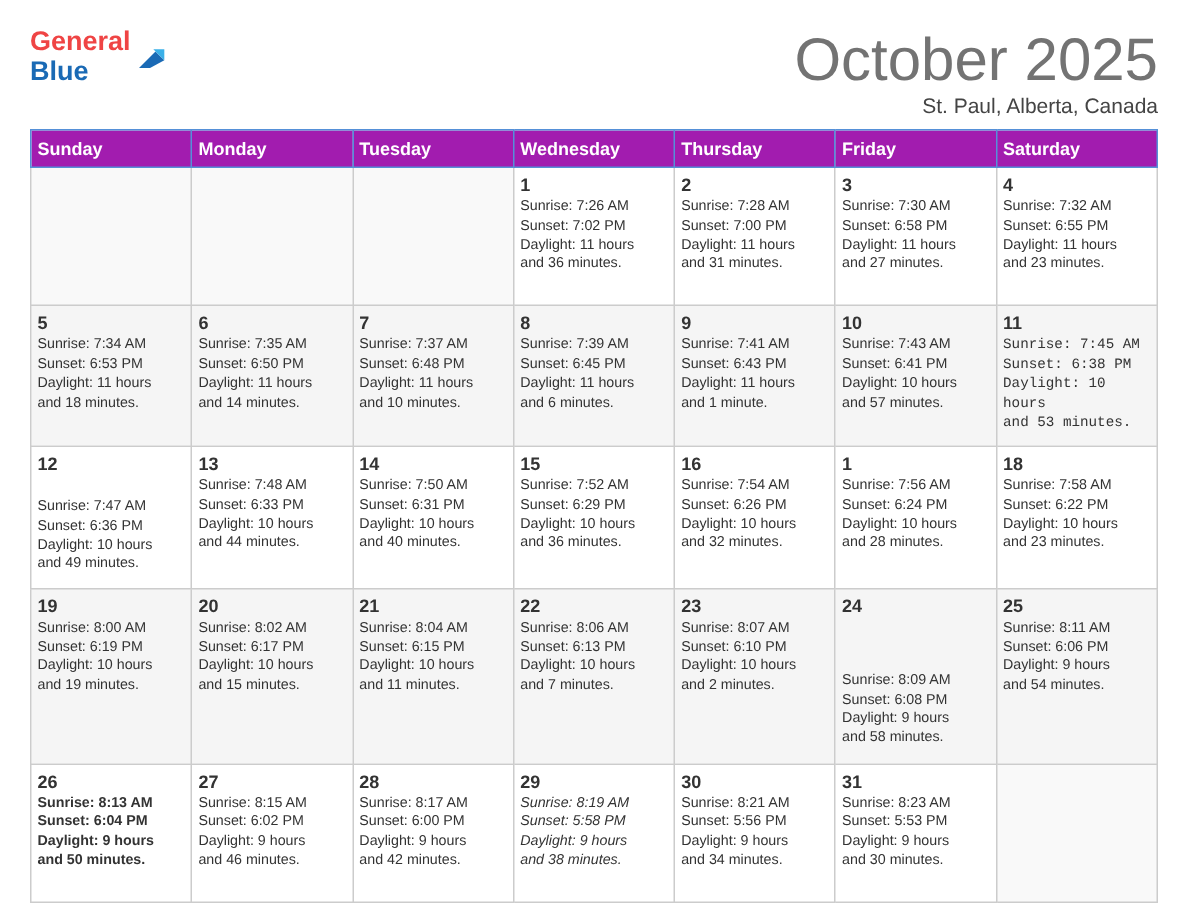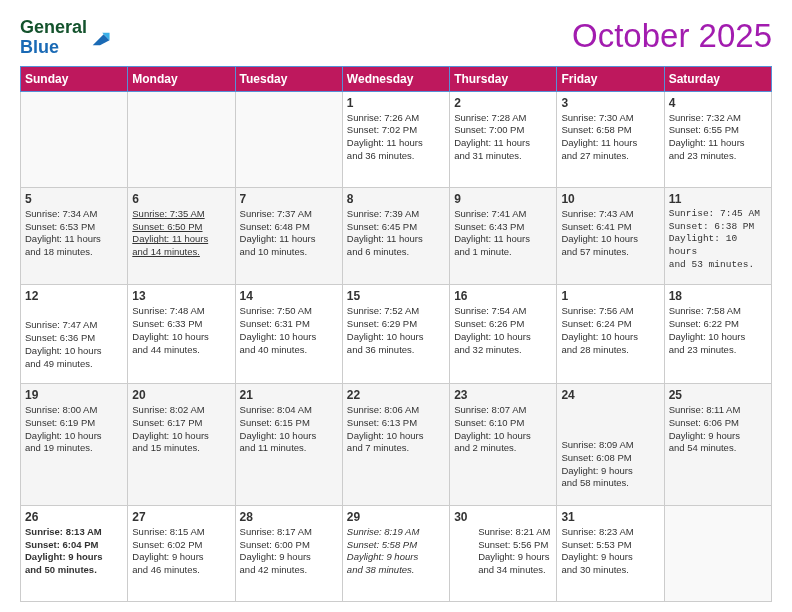--- a/index.html
+++ b/index.html
@@ -25,49 +25,49 @@
     }
     .logo {
       display: flex;
       align-items: center;
     }
     .logo-text {
       font-size: 18px;
       font-weight: bold;
       line-height: 1.1;
     }
-    .logo-general { color: #14532d; }
+    .logo-general { color: #ef4444; }
     .logo-blue { color: #1a6ab5; }
     .logo-icon {
       width: 22px;
       height: 22px;
       margin-left: 2px;
     }
     .title-block {
       text-align: right;
     }
     .month-title {
-      font-size: 33px;
+      font-size: 40px;
       font-weight: normal;
-      color: #a21caf;
+      color: #737373;
       line-height: 1.1;
     }
     .location {
       font-size: 14px;
       color: #444;
     }
     .calendar {
       flex: 1;
       border: 1px solid #ccc;
       border-collapse: collapse;
       width: 100%;
       table-layout: fixed;
     }
     .calendar th {
-      background: #be185d;
+      background: #a21caf;
       color: #fff;
       font-size: 12px;
       font-weight: bold;
       padding: 5px 4px;
       text-align: left;
       border: 1px solid #5590d8;
     }
     .calendar td {
       border: 1px solid #ccc;
       vertical-align: top;
@@ -109,20 +109,21 @@
           </span>
           <svg class="logo-icon" viewBox="0 0 30 30" xmlns="http://www.w3.org/2000/svg">
             <polygon points="5,25 20,10 28,18 15,25" fill="#1a6ab5"></polygon>
             <polygon points="18,8 28,8 28,18" fill="#3ab0e8"></polygon>
           </svg>
         </div>
       </div>
     </div>
     <div class="title-block">
       <div class="month-title">October 2025</div>
+      <div class="location">St. Paul, Alberta, Canada</div>
     </div>
   </div>
 
   <table class="calendar">
     <thead>
       <tr>
         <th>Sunday</th>
         <th>Monday</th>
         <th>Tuesday</th>
         <th>Wednesday</th>
@@ -168,21 +169,21 @@
         <tr>
           <td>
             <span class="day-number">5</span>
             <div class="day-info" style="white-space: pre-line;">Sunrise: 7:34 AM
 Sunset: 6:53 PM
 Daylight: 11 hours
 and 18 minutes.</div>
           </td>
           <td>
             <span class="day-number">6</span>
-            <div class="day-info" style="white-space: pre-line; text-decoration: underline;">Sunrise: 7:35 AM
+            <div class="day-info" style="white-space: pre-line;">Sunrise: 7:35 AM
 Sunset: 6:50 PM
 Daylight: 11 hours
 and 14 minutes.</div>
           </td>
           <td>
             <span class="day-number">7</span>
             <div class="day-info" style="white-space: pre-line;">Sunrise: 7:37 AM
 Sunset: 6:48 PM
 Daylight: 11 hours
 and 10 minutes.</div>
@@ -342,21 +343,21 @@
           </td>
           <td>
             <span class="day-number">29</span>
             <div class="day-info" style="white-space: pre-line; font-style: italic;">Sunrise: 8:19 AM
 Sunset: 5:58 PM
 Daylight: 9 hours
 and 38 minutes.</div>
           </td>
           <td>
             <span class="day-number">30</span>
-            <div class="day-info" style="white-space: pre-line; margin-left: 24px;">Sunrise: 8:21 AM
+            <div class="day-info" style="white-space: pre-line;">Sunrise: 8:21 AM
 Sunset: 5:56 PM
 Daylight: 9 hours
 and 34 minutes.</div>
           </td>
           <td>
             <span class="day-number">31</span>
             <div class="day-info" style="white-space: pre-line;">Sunrise: 8:23 AM
 Sunset: 5:53 PM
 Daylight: 9 hours
 and 30 minutes.</div>

